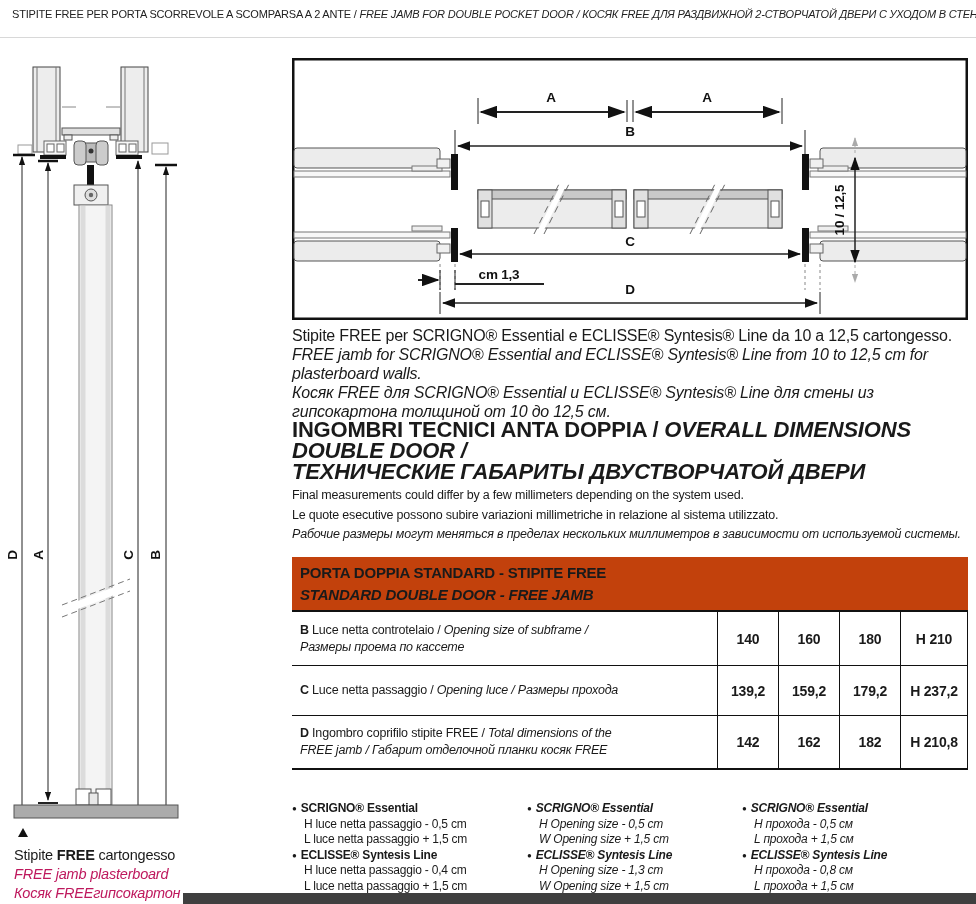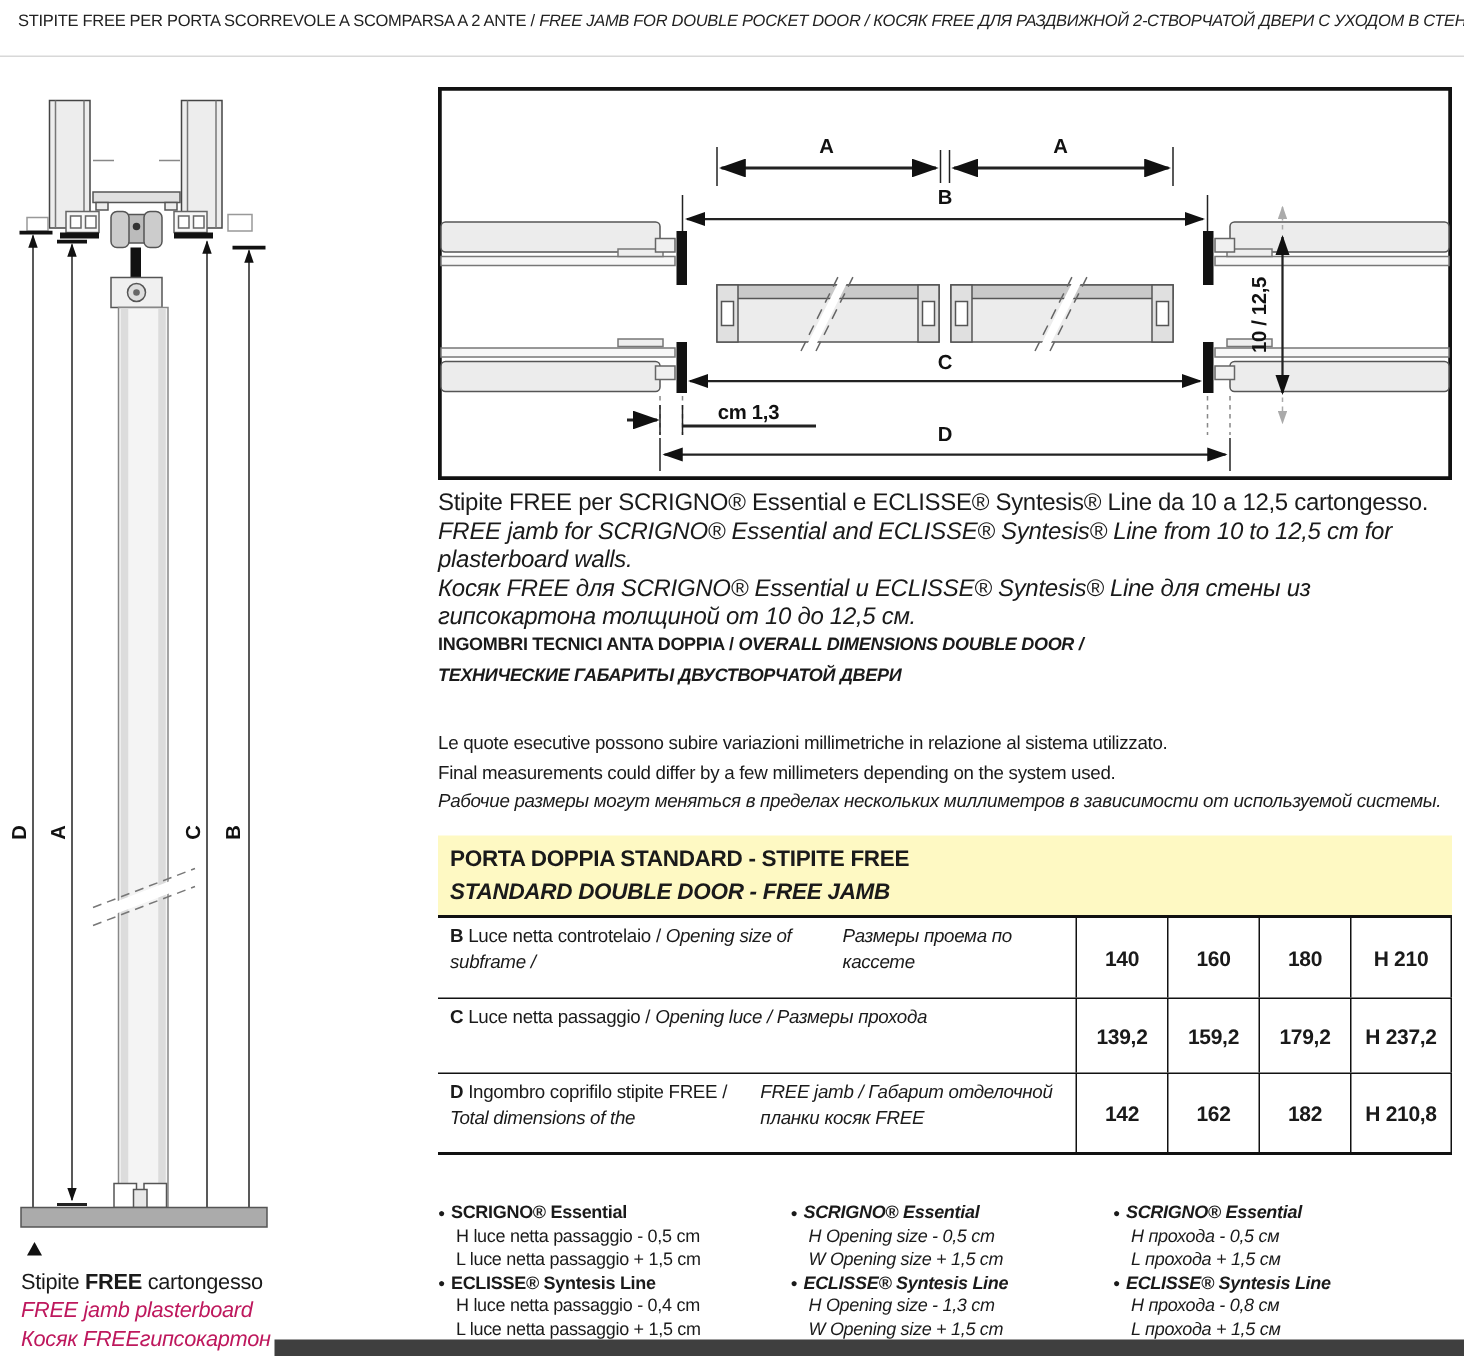--- a/index.html
+++ b/index.html
@@ -17,30 +17,30 @@
   #hdr { left:12px; top:8px; width:960px; font-size:11px; color:#222; white-space:nowrap; }
   #hdr-rule { left:0; top:37px; width:976px; height:1px; background:#d8d8d8; }
 
   
   svg text { font-family:"Liberation Sans", sans-serif; font-weight:bold; fill:#111; font-size:13.5px; }
 
   
   #plan-cap { left:292px; top:326px; width:680px; font-size:16px; line-height:19px; }
 
   
-  #sec-head { left:292px; top:419px; width:680px; font-size:12px; font-weight:bold; line-height:21px; }
+  #sec-head { left:292px; top:419px; width:680px; font-size:22px; font-weight:bold; line-height:21px; }
   #sec-notes { left:292px; top:486px; width:680px; font-size:12.5px; line-height:19.5px; }
 
   
   #tbl { left:292px; top:557px; width:676px; }
-  .tbl-title { background:#fef9c3; padding:5px 0 5px 8px; font-size:15px; font-weight:bold; line-height:21.5px; }
+  .tbl-title { background:#c2410c; padding:5px 0 5px 8px; font-size:15px; font-weight:bold; line-height:21.5px; }
   .tbl-grid { border-top:2.5px solid #111; border-bottom:2.5px solid #111; }
   .trow { display:flex; align-items:stretch; border-bottom:1.5px solid #111; }
   .trow:last-child { border-bottom:none; }
-  .tdesc { flex:1; display:flex; flex-direction:row; justify-content:flex-start; padding:4px 6px 4px 8px; font-size:12.5px; line-height:17px; }
+  .tdesc { flex:1; display:flex; flex-direction:column; justify-content:center; padding:4px 6px 4px 8px; font-size:12.5px; line-height:17px; }
   .tval { width:60px; border-left:1.5px solid #111; display:flex; align-items:center; justify-content:center; font-size:14px; font-weight:bold; }
   .tval.last { width:66px; }
   .tval.edge { border-right:1.5px solid #111; }
   .rowB { height:53px; } .rowC { height:49px; } .rowD { height:52px; }
 
   
   .fcol { top:801px; font-size:12px; line-height:15.5px; padding-left:12px; }
   .fcol .ftitle { font-weight:bold; margin-left:-12px; }
   .fcol .bullet { font-size:8px; vertical-align:1px; margin-right:4px; }
   .fcol.it2 { font-style:italic; }
@@ -254,22 +254,22 @@
   <div class="it">FREE jamb for SCRIGNO® Essential and ECLISSE® Syntesis® Line from 10 to 12,5 cm for plasterboard walls.</div>
   <div class="it">Косяк FREE для SCRIGNO® Essential и ECLISSE® Syntesis® Line для стены из гипсокартона толщиной от 10 до 12,5 см.</div>
 </div>
 
 <div id="sec-head" class="abs">
   <div><span>INGOMBRI TECNICI ANTA DOPPIA / </span><i>OVERALL DIMENSIONS DOUBLE DOOR /</i></div>
   <div class="it">ТЕХНИЧЕСКИЕ ГАБАРИТЫ ДВУСТВОРЧАТОЙ ДВЕРИ</div>
 </div>
 
 <div id="sec-notes" class="abs">
+  <div>Final measurements could differ by a few millimeters depending on the system used.</div>
   <div>Le quote esecutive possono subire variazioni millimetriche in relazione al sistema utilizzato.</div>
-  <div>Final measurements could differ by a few millimeters depending on the system used.</div>
   <div class="it">Рабочие размеры могут меняться в пределах нескольких миллиметров в зависимости от используемой системы.</div>
 </div>
 
 <div id="tbl" class="abs">
   <div class="tbl-title">
     <div>PORTA DOPPIA STANDARD - STIPITE FREE</div>
     <div class="it">STANDARD DOUBLE DOOR - FREE JAMB</div>
   </div>
   <div class="tbl-grid">
     <div class="trow rowB">

